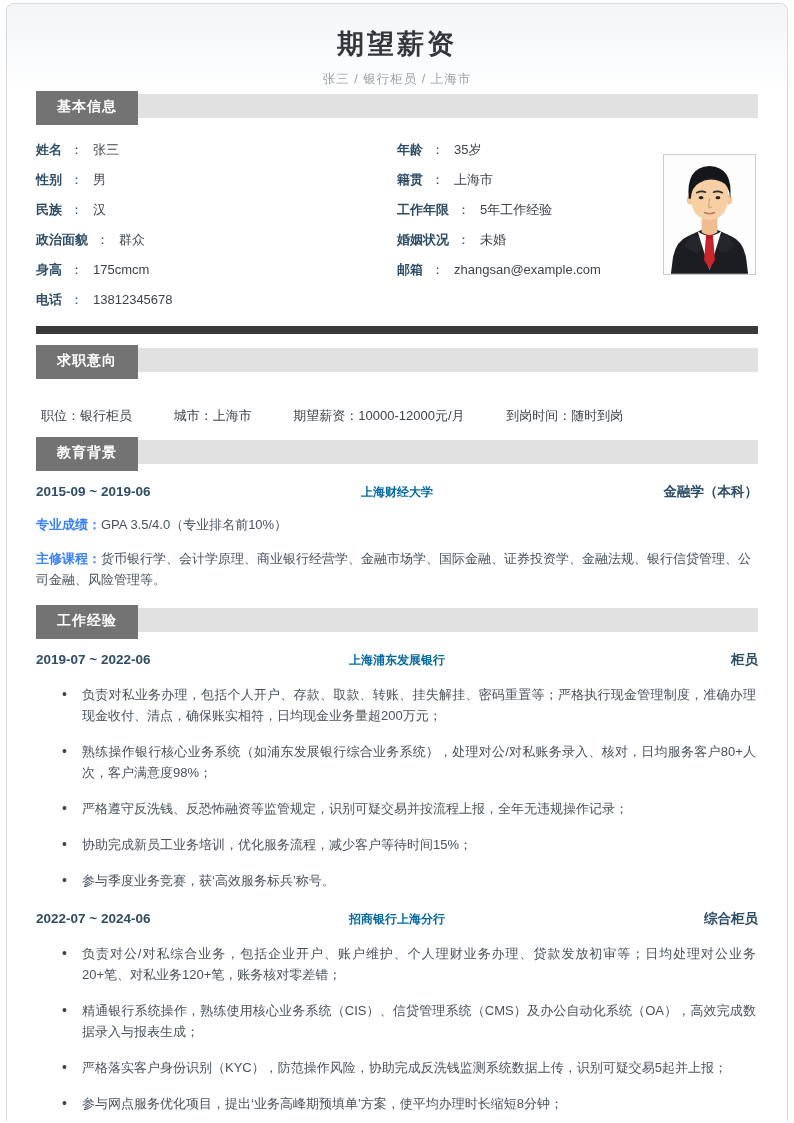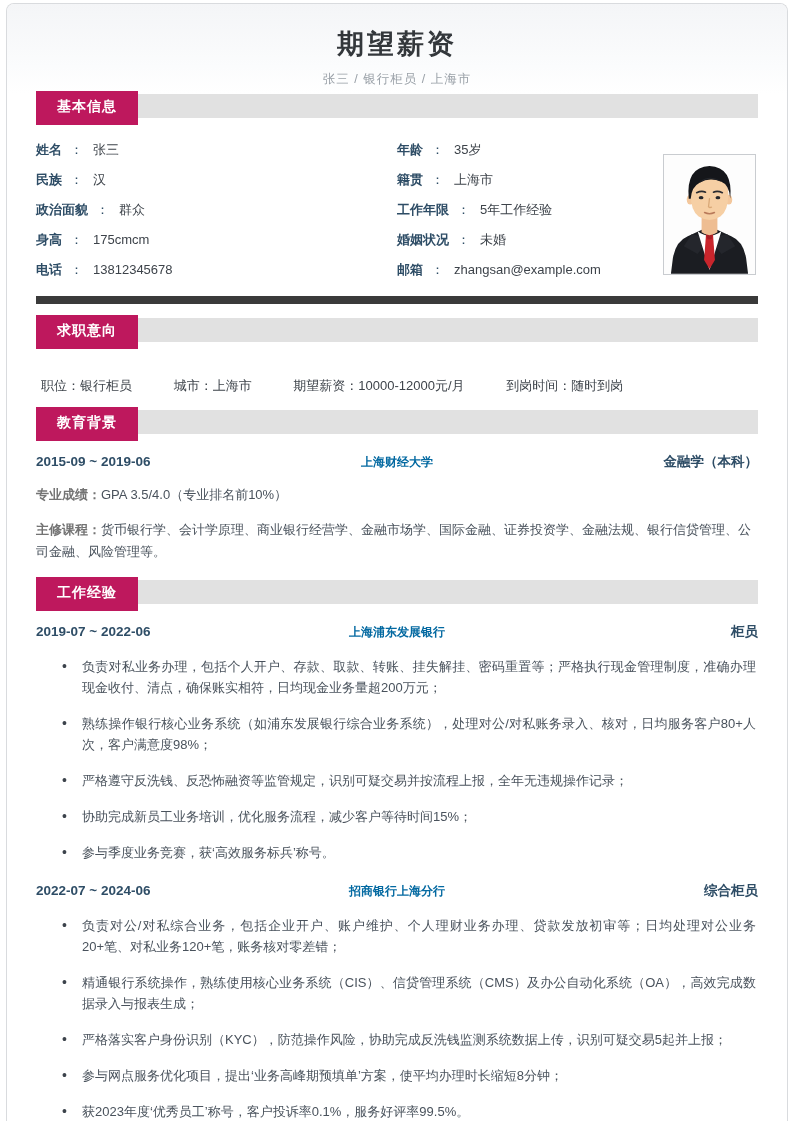--- a/index.html
+++ b/index.html
@@ -35,21 +35,21 @@
     position: relative;
     margin: 0 29px 0 29px;
     height: 24px;
     background: #e1e1e1;
   }
   .section-badge {
     position: absolute;
     left: 0; top: -3px;
     height: 34px;
     line-height: 30px;
-    background: #be185d;
+    background: #737373;
     color: #ffffff;
     font-size: 14px;
     font-weight: bold;
     padding: 0 21px;
     letter-spacing: 1px;
   }
   .content { padding: 0 29px; }
   
   .basic-wrap { position: relative; margin-top: 17px; }
   .info-grid { display: flex; }
@@ -76,21 +76,21 @@
   
   .intent-line { margin: 34px 0 14px 5px; line-height: 20px; }
   .intent-item { margin-right: 38px; color: #3d434a; }
   .intent-item .i-label { color: #3d434a; }
   
   .row3 { display: flex; align-items: baseline; font-weight: bold; color: #2e4d66; margin-top: 19px; }
   .row3 .c-left  { flex: 1.1; text-align: left; font-size: 13.5px; }
   .row3 .c-mid   { flex: 1.6; text-align: center; font-size: 12px; color: #0369a1; }
   .row3 .c-right { flex: 1.1; text-align: right; font-size: 13.5px; }
   .edu-line { margin-top: 13px; line-height: 21px; color: #49525c; }
-  .edu-line .e-label { font-weight: bold; color: #737373; font-family: Liberation Mono, monospace; }
+  .edu-line .e-label { font-weight: bold; color: #3b82f6; }
   
   ul.bullets { list-style: none; margin: 15px 0 0 0; padding: 0 2px 0 46px; }
   ul.bullets li {
     position: relative;
     line-height: 21px;
     margin-bottom: 15px;
     color: #49525c;
     text-align: justify;
   }
   ul.bullets li::before {
@@ -116,20 +116,21 @@
 
   <div class="section-bar">
     <span class="section-badge">基本信息</span>
   </div>
 
   <div class="content">
     <div class="basic-wrap">
       <div class="info-grid">
         <div class="info-col left">
           <div class="info-row"><span class="f-label">姓名</span><span class="f-colon">：</span><span class="f-value">张三</span></div>
+          <div class="info-row"><span class="f-label">性别</span><span class="f-colon">：</span><span class="f-value">男</span></div>
           <div class="info-row"><span class="f-label">民族</span><span class="f-colon">：</span><span class="f-value">汉</span></div>
           <div class="info-row"><span class="f-label">政治面貌</span><span class="f-colon">：</span><span class="f-value">群众</span></div>
           <div class="info-row"><span class="f-label">身高</span><span class="f-colon">：</span><span class="f-value">175cmcm</span></div>
           <div class="info-row"><span class="f-label">电话</span><span class="f-colon">：</span><span class="f-value">13812345678</span></div>
         </div>
         <div class="info-col right">
           <div class="info-row"><span class="f-label">年龄</span><span class="f-colon">：</span><span class="f-value">35岁</span></div>
           <div class="info-row"><span class="f-label">籍贯</span><span class="f-colon">：</span><span class="f-value">上海市</span></div>
           <div class="info-row"><span class="f-label">工作年限</span><span class="f-colon">：</span><span class="f-value">5年工作经验</span></div>
           <div class="info-row"><span class="f-label">婚姻状况</span><span class="f-colon">：</span><span class="f-value">未婚</span></div>

